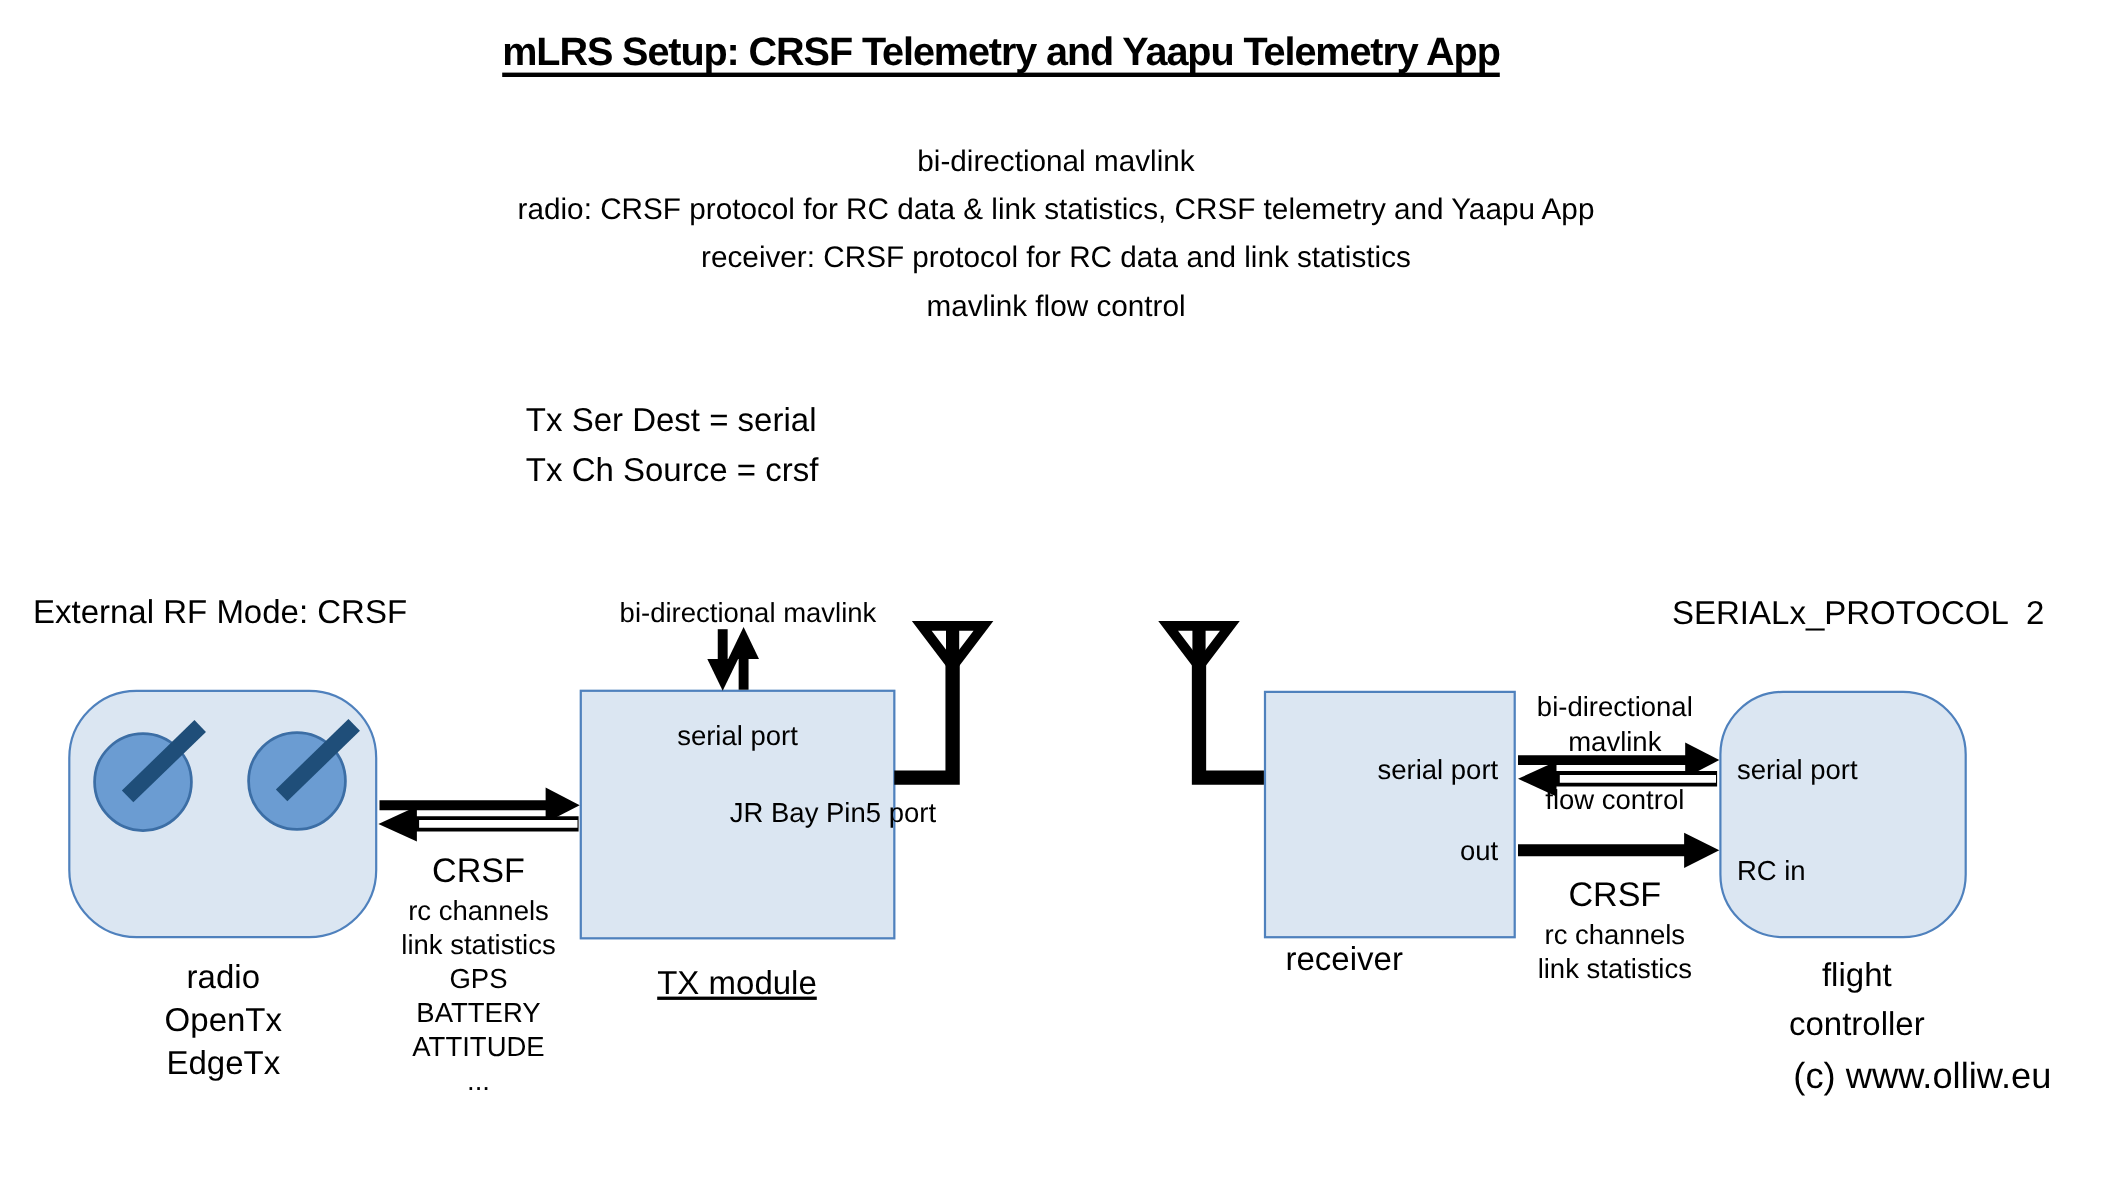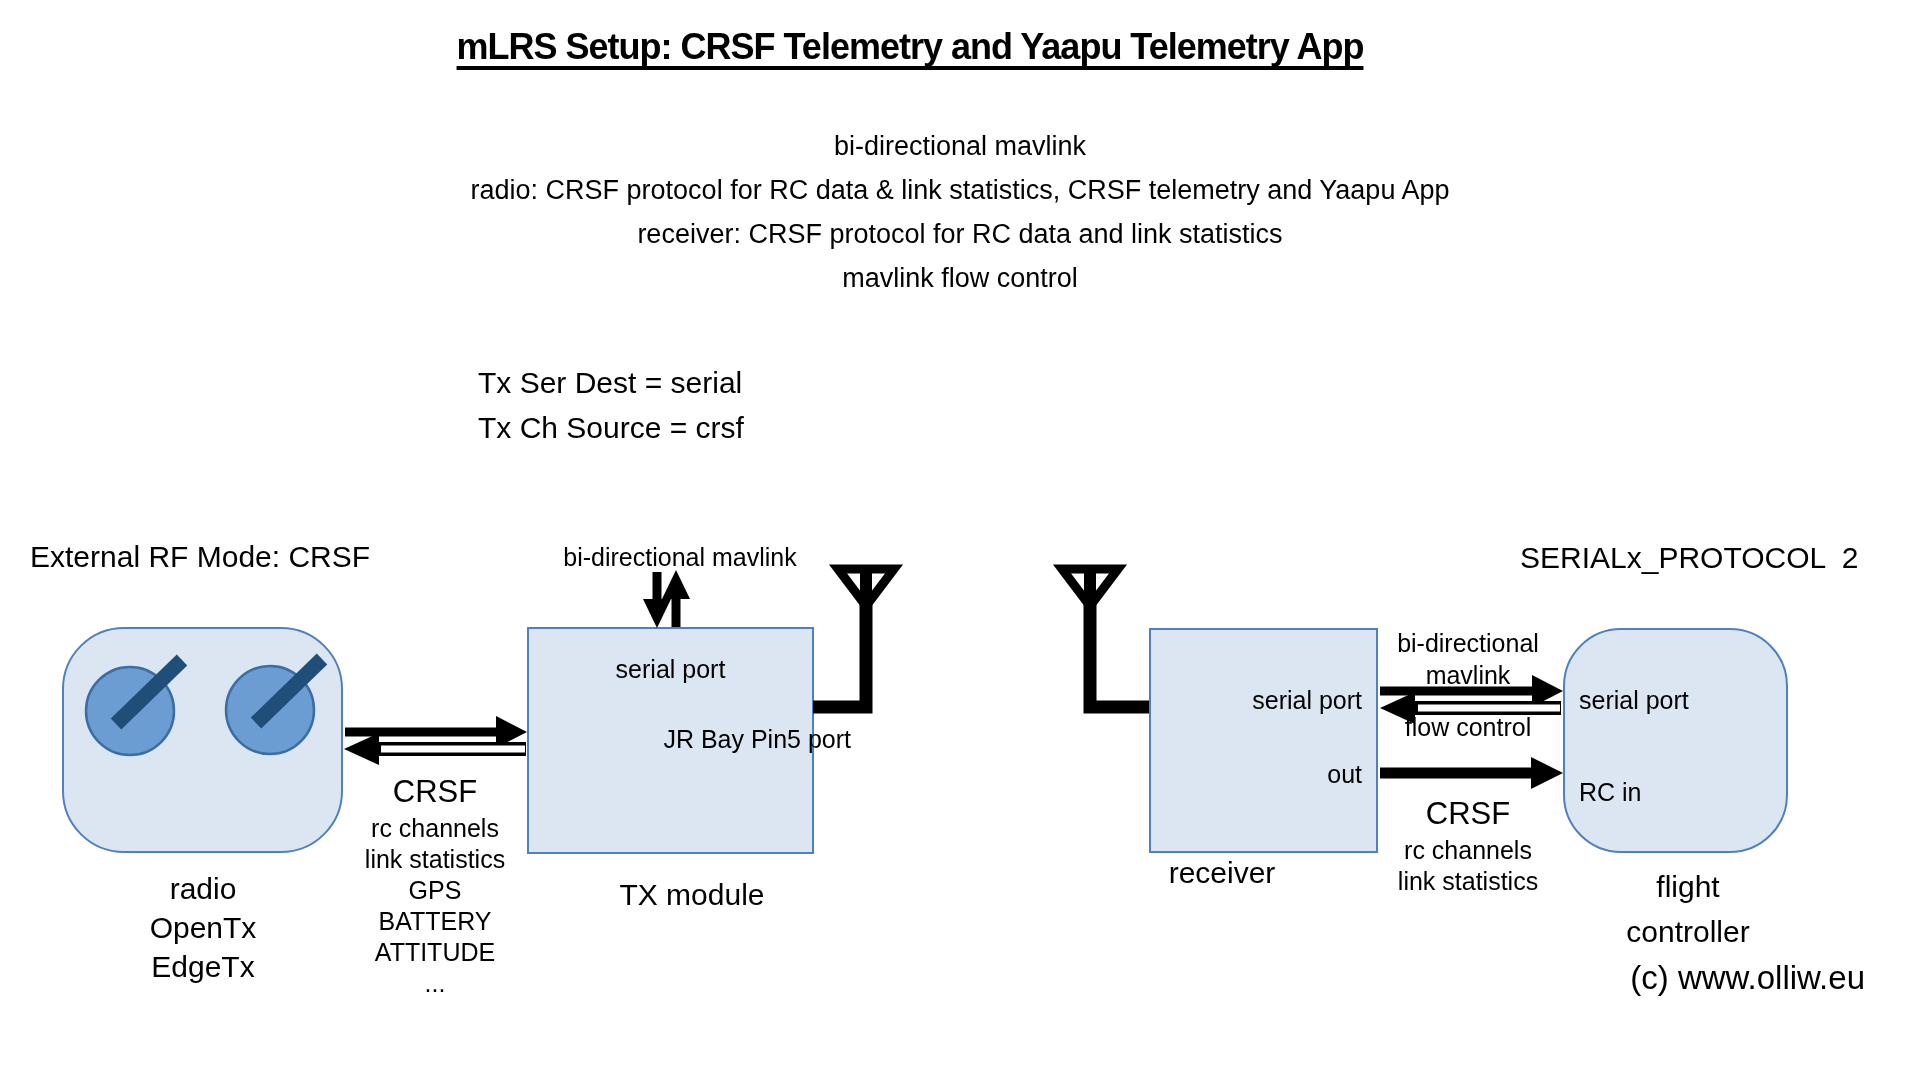--- a/index.html
+++ b/index.html
@@ -161,21 +161,21 @@
     <div>ATTITUDE</div>
     <div>...</div>
   </div>
 
   <div class="abs center label-stack" style="left:103px;top:869px;width:200px;">
     <div>radio</div>
     <div>OpenTx</div>
     <div>EdgeTx</div>
   </div>
 
-  <div class="abs center plain30" style="left:592px;top:878px;width:200px;">TX module</div>
+  <div class="abs center plain30" style="left:570px;top:878px;width:200px;text-decoration:underline;">TX module</div>
 
   <div class="abs center plain30" style="left:1122px;top:856px;width:200px;">receiver</div>
 
   <div class="abs center fc-stack" style="left:1588px;top:864px;width:200px;">
     <div>flight</div>
     <div>controller</div>
   </div>
 
   <div class="abs center plain25" style="left:1368px;top:627px;width:200px;line-height:32px;">
     <div>bi-directional</div>

